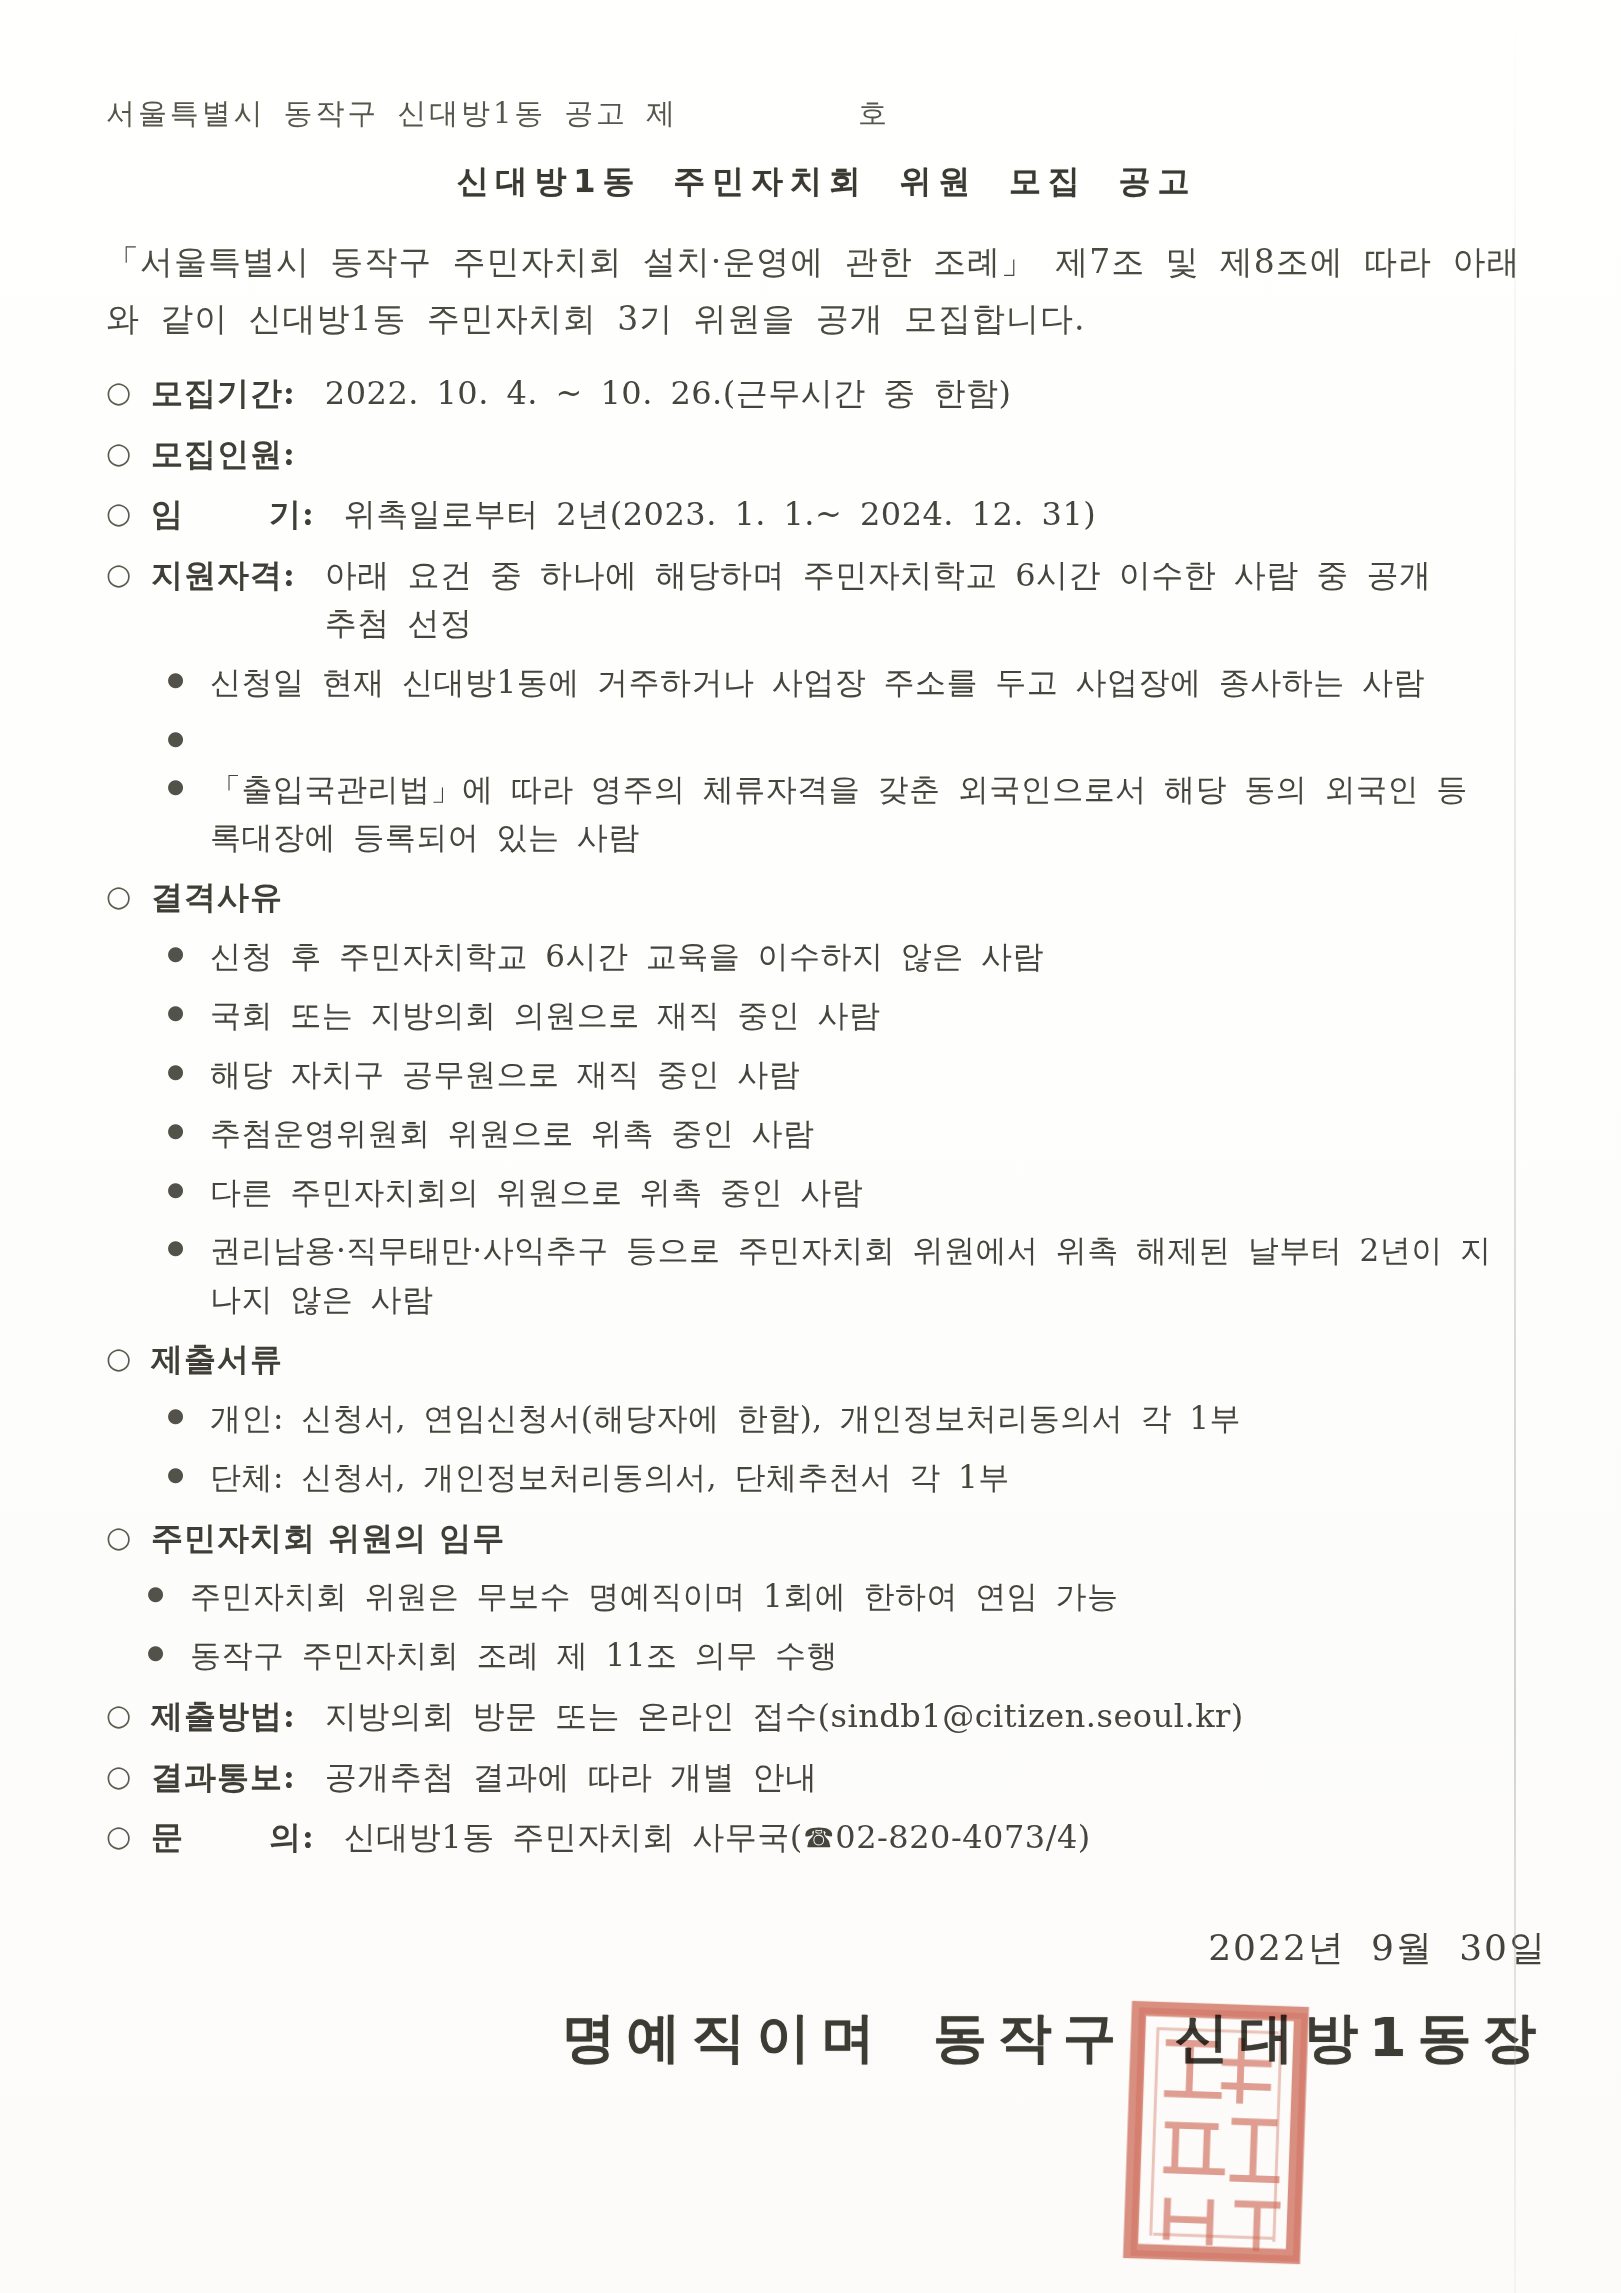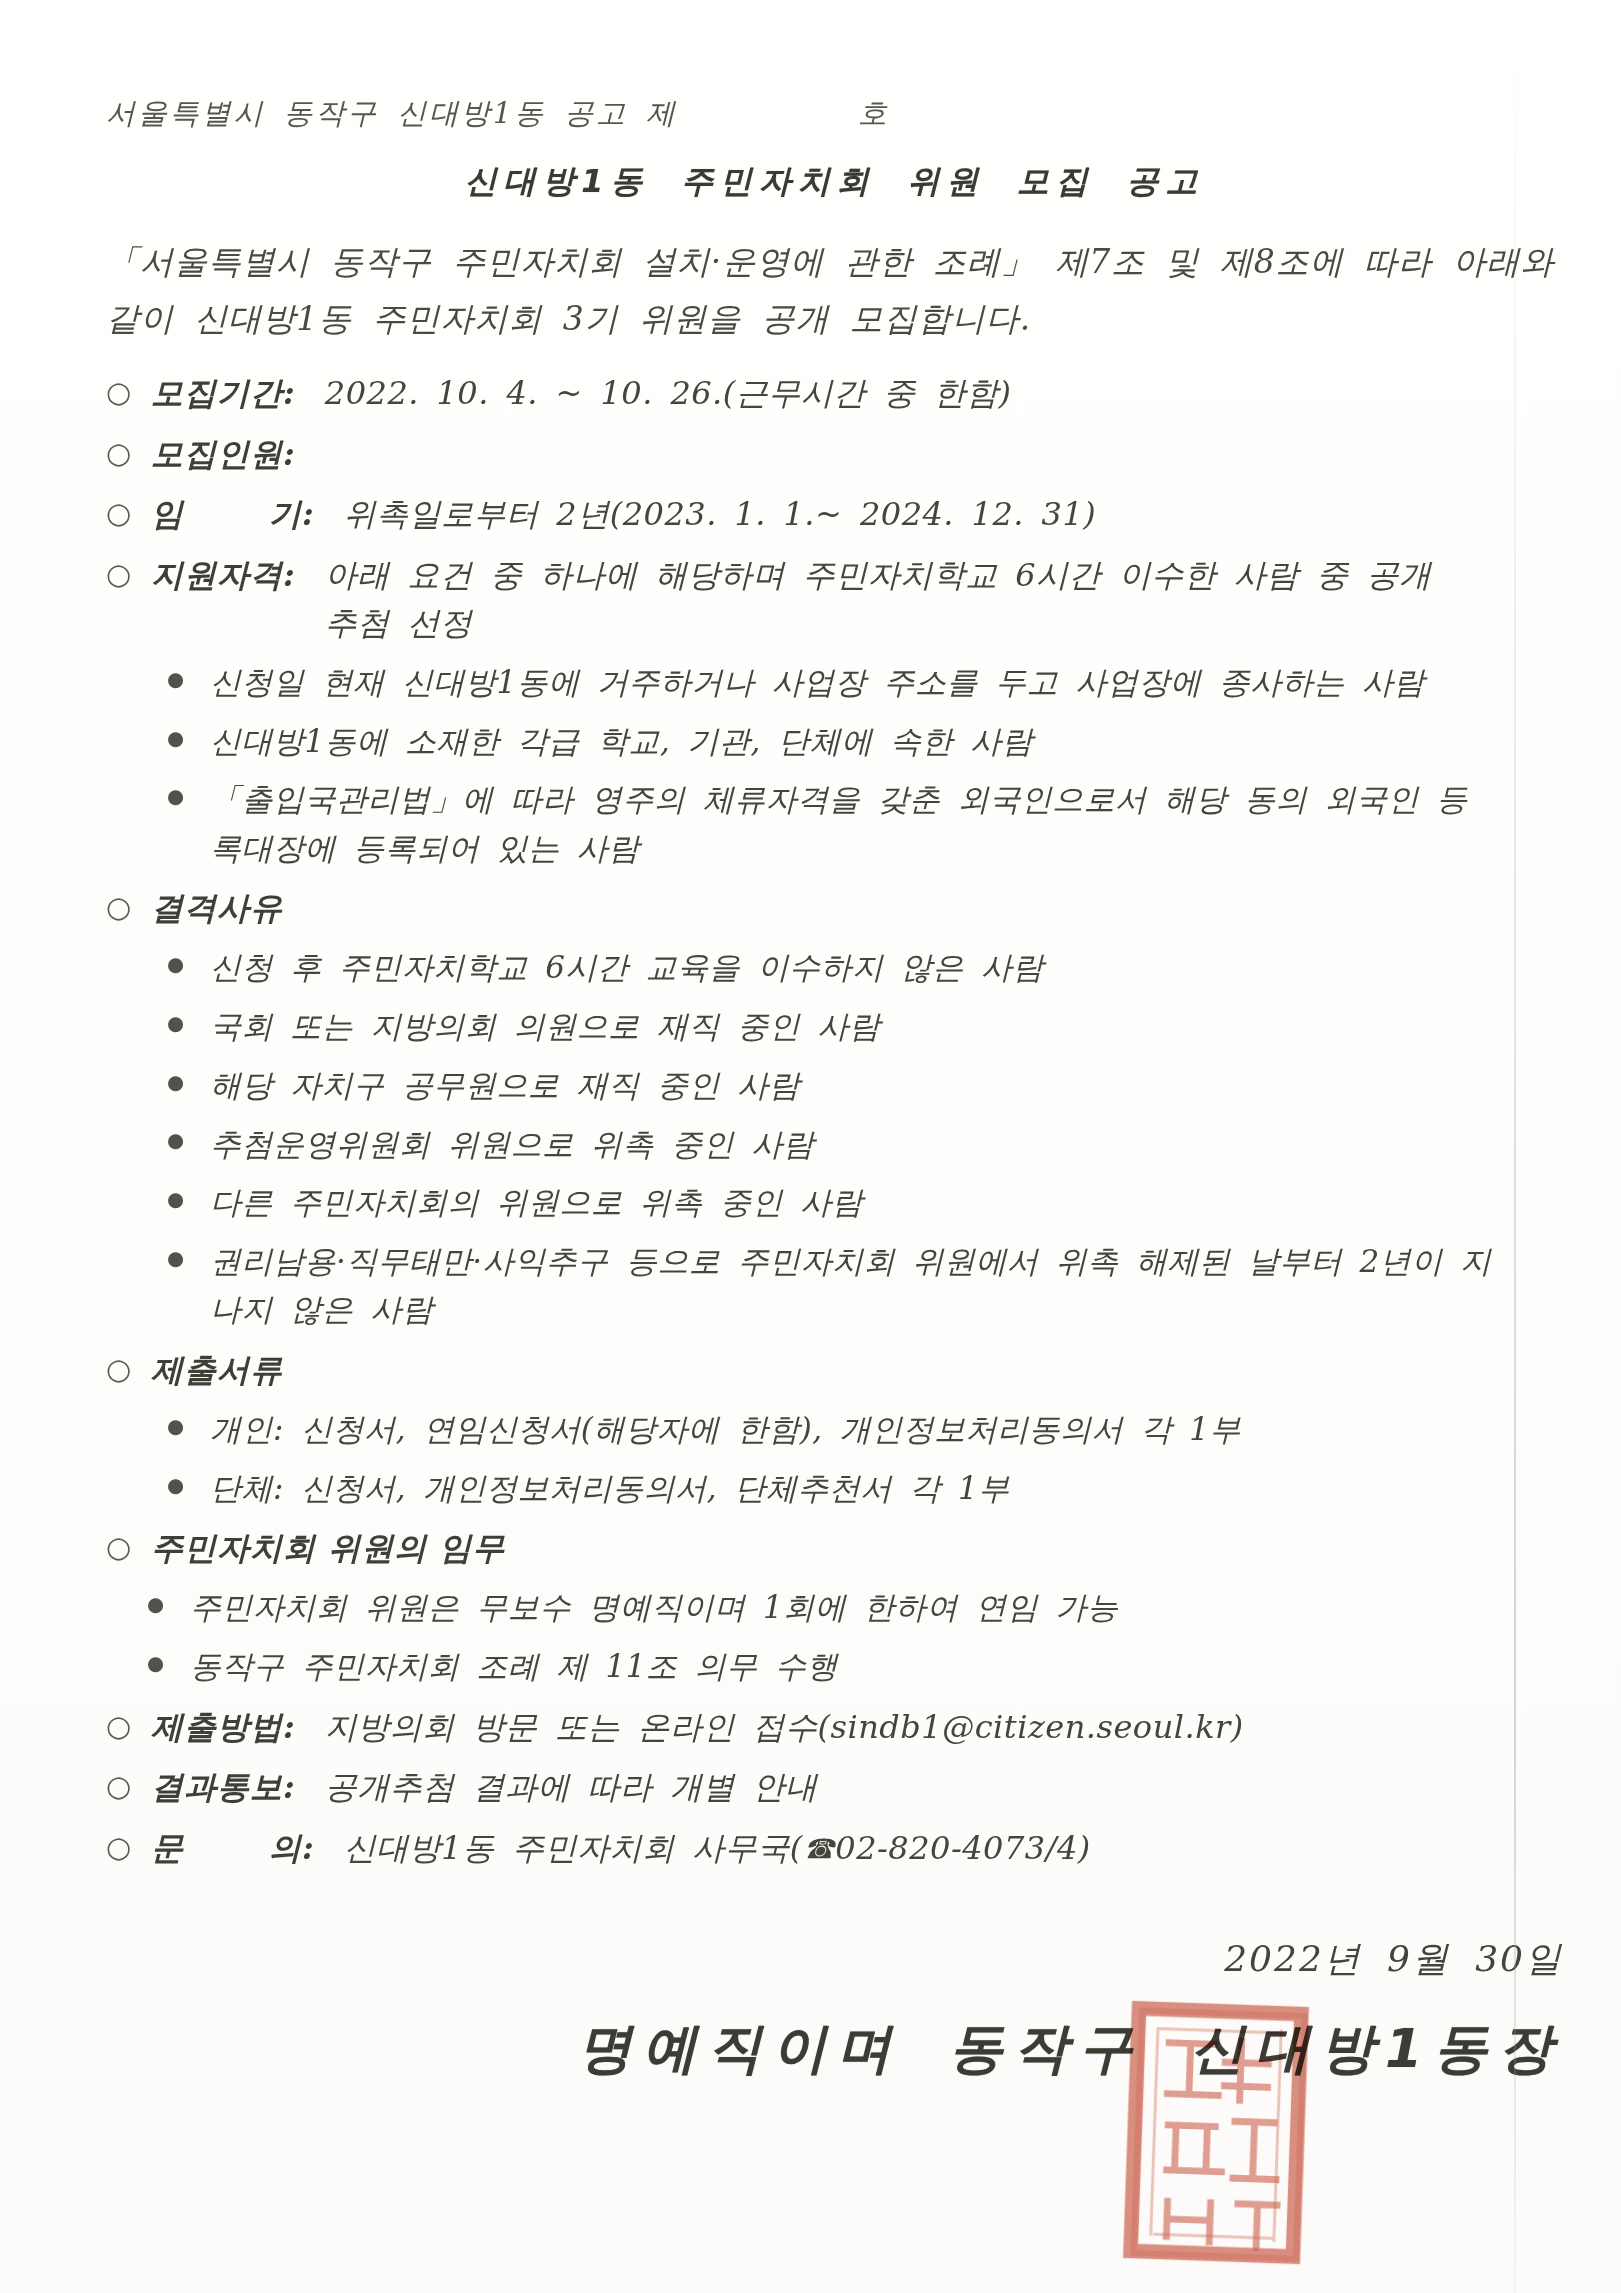--- a/index.html
+++ b/index.html
@@ -6,24 +6,23 @@
   body{
     width:1621px;height:2294px;
     background:#ffffff;
     font-family:"DejaVu Serif", serif;
     color:#46453d;
     position:relative;
     overflow:hidden;
   }
   .page{
     position:absolute;inset:0;
-    padding:94px 58px 0 106px;
+    padding:94px 74px 0 106px;
     box-sizing:border-box;
     background:linear-gradient(180deg,#fffffe 0%,#fdfdfb 60%,#fcfbf9 100%);
-    font-style:italic;
   }
   .scan-edge{
     position:absolute;top:0;bottom:0;left:1514px;width:2px;
     background:linear-gradient(180deg,rgba(180,180,180,0) 0%,rgba(160,160,160,.35) 55%,rgba(160,160,160,.45) 75%,rgba(180,180,180,.1) 100%);
   }
   .header-line{
     font-size:29px;
     color:#57564c;
     white-space:pre;
     letter-spacing:2.9px;
@@ -160,21 +159,20 @@
       <span class="label">지원자격:</span>
       <div class="value" style="max-width:1127px">아래 요건 중 하나에 해당하며 주민자치학교 6시간 이수한 사람 중 공개추첨 선정</div>
     </div>
 
     <div class="sub">
       <span class="bmark">●</span>
       <div class="btext">신청일 현재 신대방1동에 거주하거나 사업장 주소를 두고 사업장에 종사하는 사람</div>
     </div>
     <div class="sub">
       <span class="bmark">●</span>
-      <div class="btext">신대방1동에 소재한 각급 학교, 기관, 단체에 속한 사람</div>
     </div>
     <div class="sub">
       <span class="bmark">●</span>
       <div class="btext">「출입국관리법」에 따라 영주의 체류자격을 갖춘 외국인으로서 해당 동의 외국인 등록대장에 등록되어 있는 사람</div>
     </div>
 
     <div class="item">
       <span class="marker">○</span>
       <span class="label">결격사유</span>
     </div>

